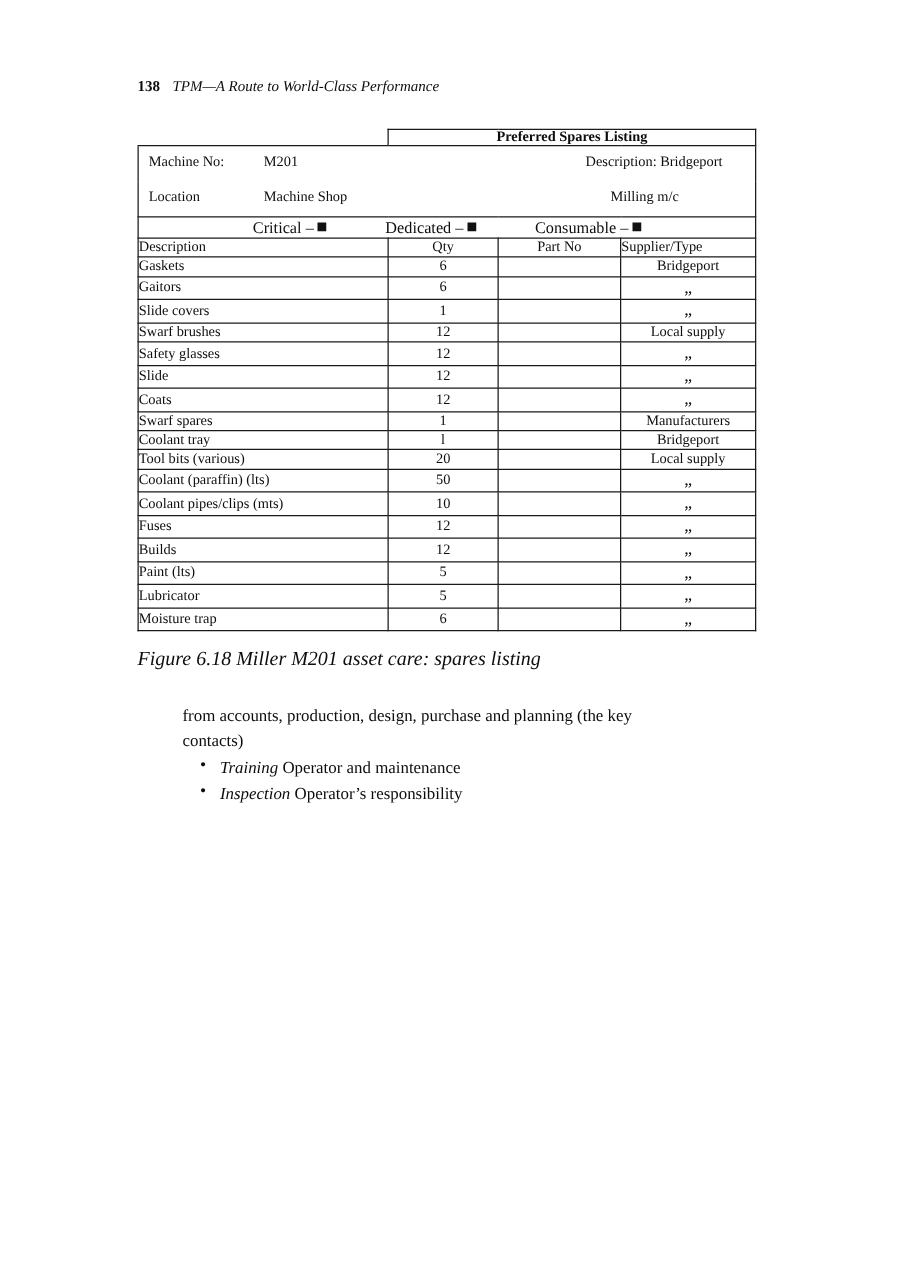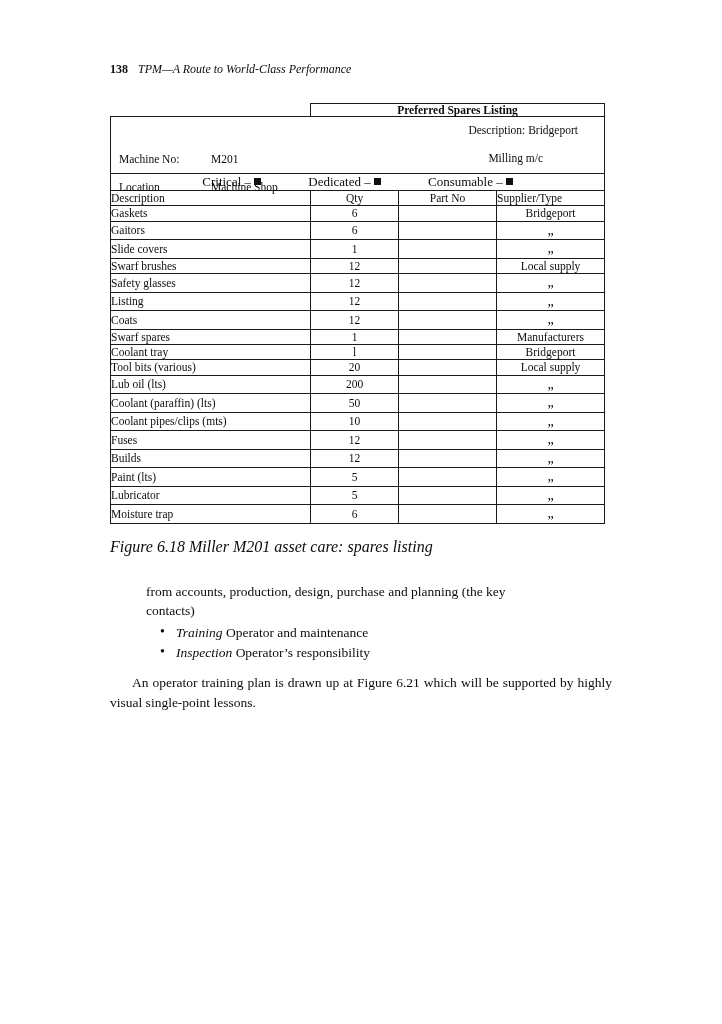--- a/index.html
+++ b/index.html
@@ -54,21 +54,21 @@
   .noborder-top { border-top: none !important; }
 
   .hdr-title {
     text-align: center;
     font-weight: bold;
     font-size: 11.5px;
     padding: 6px 4px;
   }
 
   .info-row .cell { height: 16px; }
-  .lbl { display: inline-block; margin-top: 29px; }
+  .lbl { display: inline-block; }
   .machine-label { width: 92px; }
   .machine-val { display: inline-block; }
   .desc-right {
     float: right;
     margin-right: 18px;
   }
   .loc-right {
     float: right;
     margin-right: 53px;
   }
@@ -217,21 +217,21 @@
         <td class="cell part"></td>
         <td class="cell sup">Local supply</td>
       </tr>
       <tr>
         <td class="cell">Safety glasses</td>
         <td class="cell qty">12</td>
         <td class="cell part"></td>
         <td class="cell sup ditto">„</td>
       </tr>
       <tr>
-        <td class="cell">Listing</td>
+        <td class="cell">Slide</td>
         <td class="cell qty">12</td>
         <td class="cell part"></td>
         <td class="cell sup ditto">„</td>
       </tr>
       <tr>
         <td class="cell">Coats</td>
         <td class="cell qty">12</td>
         <td class="cell part"></td>
         <td class="cell sup ditto">„</td>
       </tr>
@@ -245,26 +245,20 @@
         <td class="cell">Coolant tray</td>
         <td class="cell qty">l</td>
         <td class="cell part"></td>
         <td class="cell sup">Bridgeport</td>
       </tr>
       <tr>
         <td class="cell">Tool bits (various)</td>
         <td class="cell qty">20</td>
         <td class="cell part"></td>
         <td class="cell sup">Local supply</td>
-      </tr>
-      <tr>
-        <td class="cell">Lub oil (lts)</td>
-        <td class="cell qty">200</td>
-        <td class="cell part"></td>
-        <td class="cell sup ditto">„</td>
       </tr>
       <tr>
         <td class="cell">Coolant (paraffin) (lts)</td>
         <td class="cell qty">50</td>
         <td class="cell part"></td>
         <td class="cell sup ditto">„</td>
       </tr>
       <tr>
         <td class="cell">Coolant pipes/clips (mts)</td>
         <td class="cell qty">10</td>
@@ -308,16 +302,15 @@
 
   <div class="body-text">
     <div class="indent-block">
       <div class="just" style="width:460px;">from accounts, production, design, purchase and planning (the key</div>
       <div>contacts)</div>
       <ul class="bullets">
         <li><span class="it">Training</span> <span>Operator and maintenance</span></li>
         <li><span class="it">Inspection</span> <span>Operator’s responsibility</span></li>
       </ul>
     </div>
-    <div class="para-final just">An operator training plan is drawn up at Figure 6.21 which will be supported by highly visual single-point lessons.</div>
   </div>
 
 </div>
 
 </body></html>

